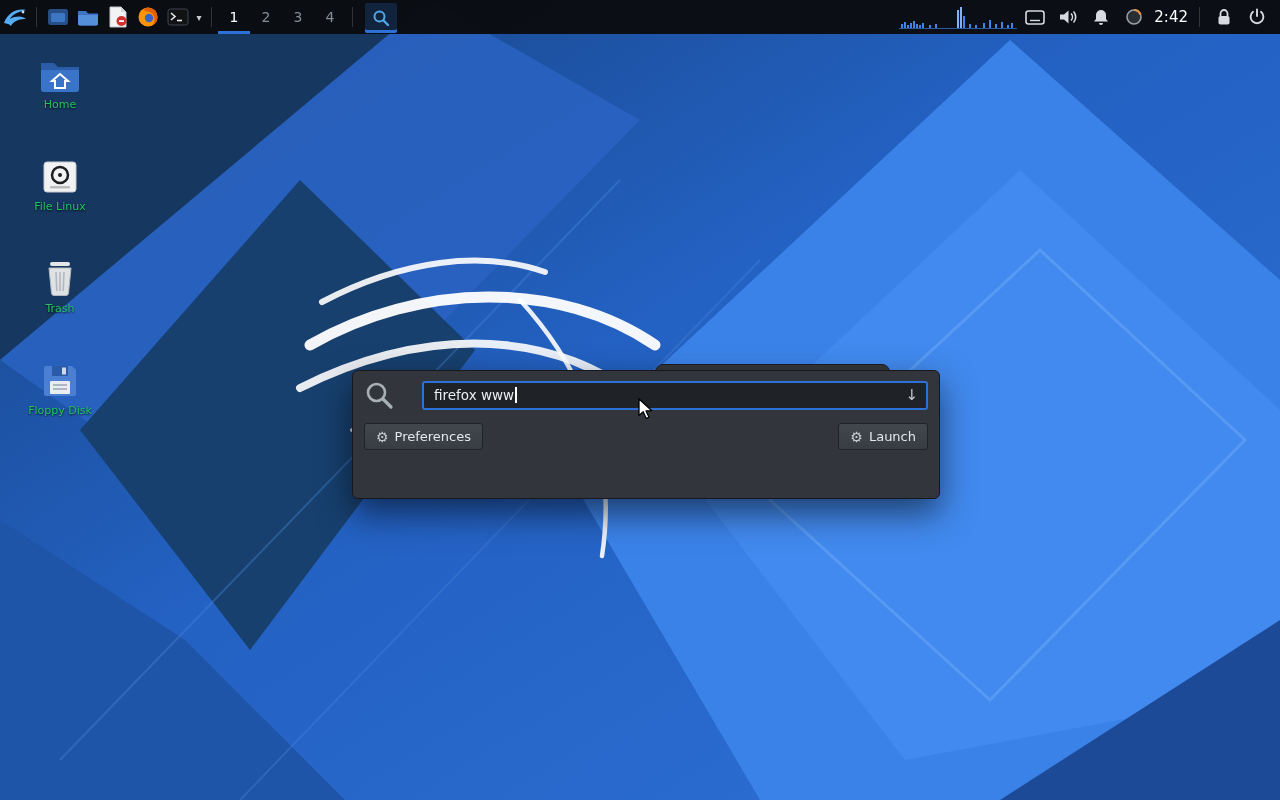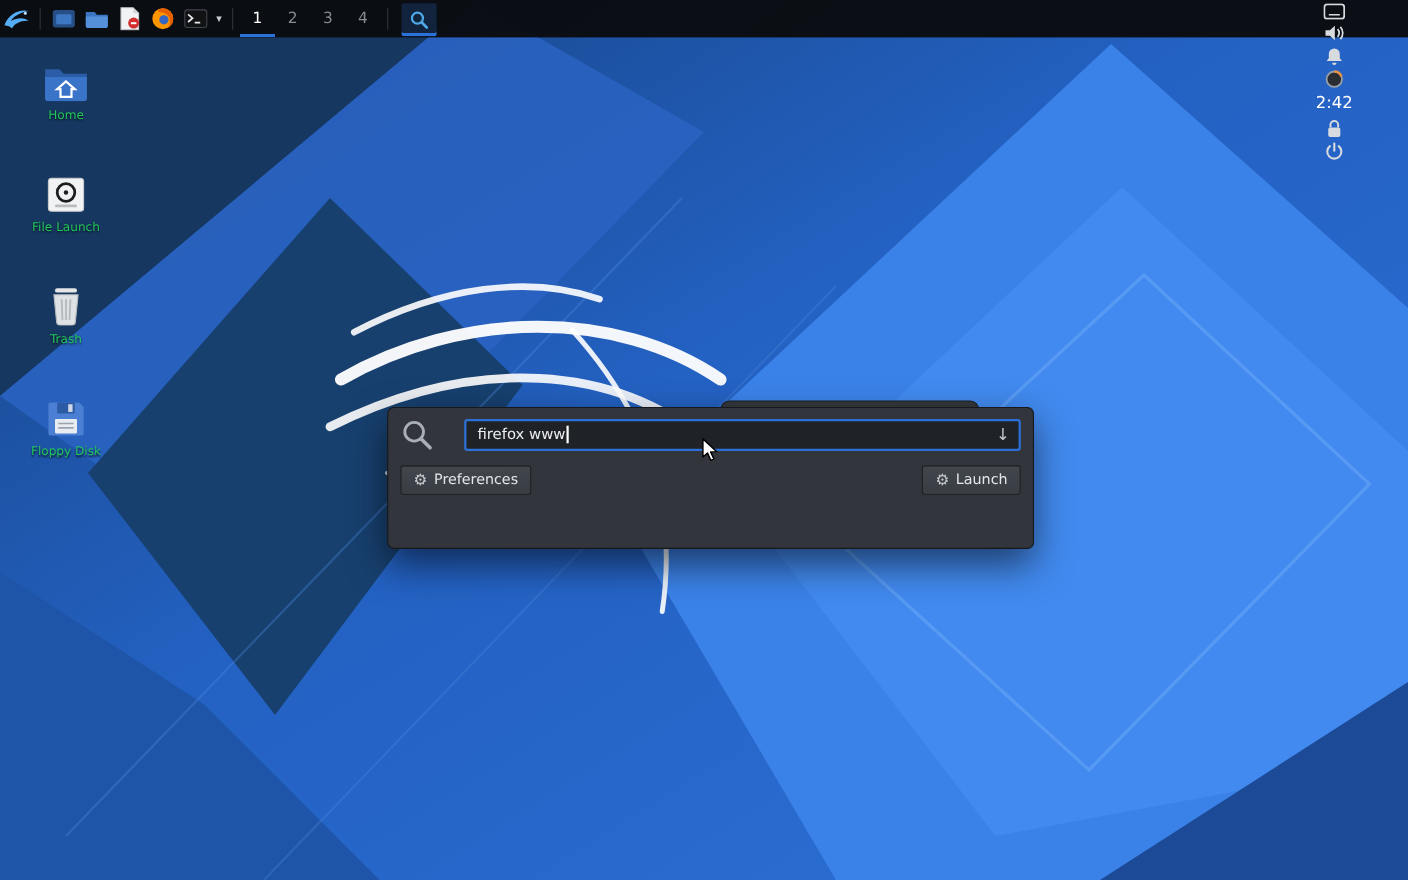--- a/index.html
+++ b/index.html
@@ -13,21 +13,21 @@
   
   .wallpaper{position:absolute;inset:0;z-index:0;}
 
   
   .panel{
     position:absolute;top:0;left:0;right:0;height:34px;z-index:50;
     background:rgba(10,12,15,.97);
     display:flex;align-items:center;color:#d7dade;
   }
   .panel-left{display:flex;align-items:center;height:100%;}
-  .panel-right{margin-left:auto;display:flex;align-items:center;height:100%;padding-right:8px;gap:3px;flex-direction:column;}
+  .panel-right{margin-left:auto;display:flex;align-items:center;height:100%;padding-right:8px;gap:3px;}
   .p-sep{width:1px;height:20px;background:rgba(255,255,255,.16);margin:0 6px;}
   .p-icon{width:30px;height:34px;display:flex;align-items:center;justify-content:center;cursor:default;}
   .p-caret{font-size:10px;color:#c7cbd0;width:12px;text-align:center;}
   .ws{width:32px;height:34px;line-height:34px;text-align:center;font-size:14px;color:#878d94;}
   .ws.active{color:#ffffff;box-shadow:inset 0 -3px 0 #2c71d8;}
   .task-tile{
     width:32px;height:30px;margin:2px 2px 0 6px;display:flex;align-items:center;justify-content:center;
     background:rgba(44,113,216,.22);box-shadow:inset 0 -3px 0 #2c71d8;border-radius:2px;
   }
   .clock{font-size:15px;color:#ffffff;padding:0 2px;}
@@ -144,21 +144,21 @@
 
     <div class="dicon">
       <div class="dicon-art">
         <svg width="36" height="34" viewBox="0 0 36 34">
           <rect x="2" y="2" width="32" height="30" rx="3" fill="#f1f2f3" stroke="#c7cacd"></rect>
           <circle cx="18" cy="15" r="8" fill="none" stroke="#1b1d1f" stroke-width="2.5"></circle>
           <circle cx="18" cy="15" r="2" fill="#1b1d1f"></circle>
           <rect x="8" y="26" width="20" height="2.5" rx="1" fill="#b9bcbf"></rect>
         </svg>
       </div>
-      <div class="dicon-label">File Launch</div>
+      <div class="dicon-label">File Linux</div>
     </div>
 
     <div class="dicon">
       <div class="dicon-art">
         <svg width="34" height="36" viewBox="0 0 34 36">
           <rect x="7" y="2" width="20" height="4" rx="2" fill="#e4e6e8"></rect>
           <path d="M6,8 h22 l-2.5,25 a3,3 0 0 1 -3,2.7 h-11 a3,3 0 0 1 -3,-2.7 z" fill="#dfe2e5" stroke="#b4b8bc"></path>
           <line x1="13" y1="12" x2="13.8" y2="31" stroke="#b4b8bc" stroke-width="1.6"></line>
           <line x1="17" y1="12" x2="17" y2="31" stroke="#b4b8bc" stroke-width="1.6"></line>
           <line x1="21" y1="12" x2="20.2" y2="31" stroke="#b4b8bc" stroke-width="1.6"></line>

